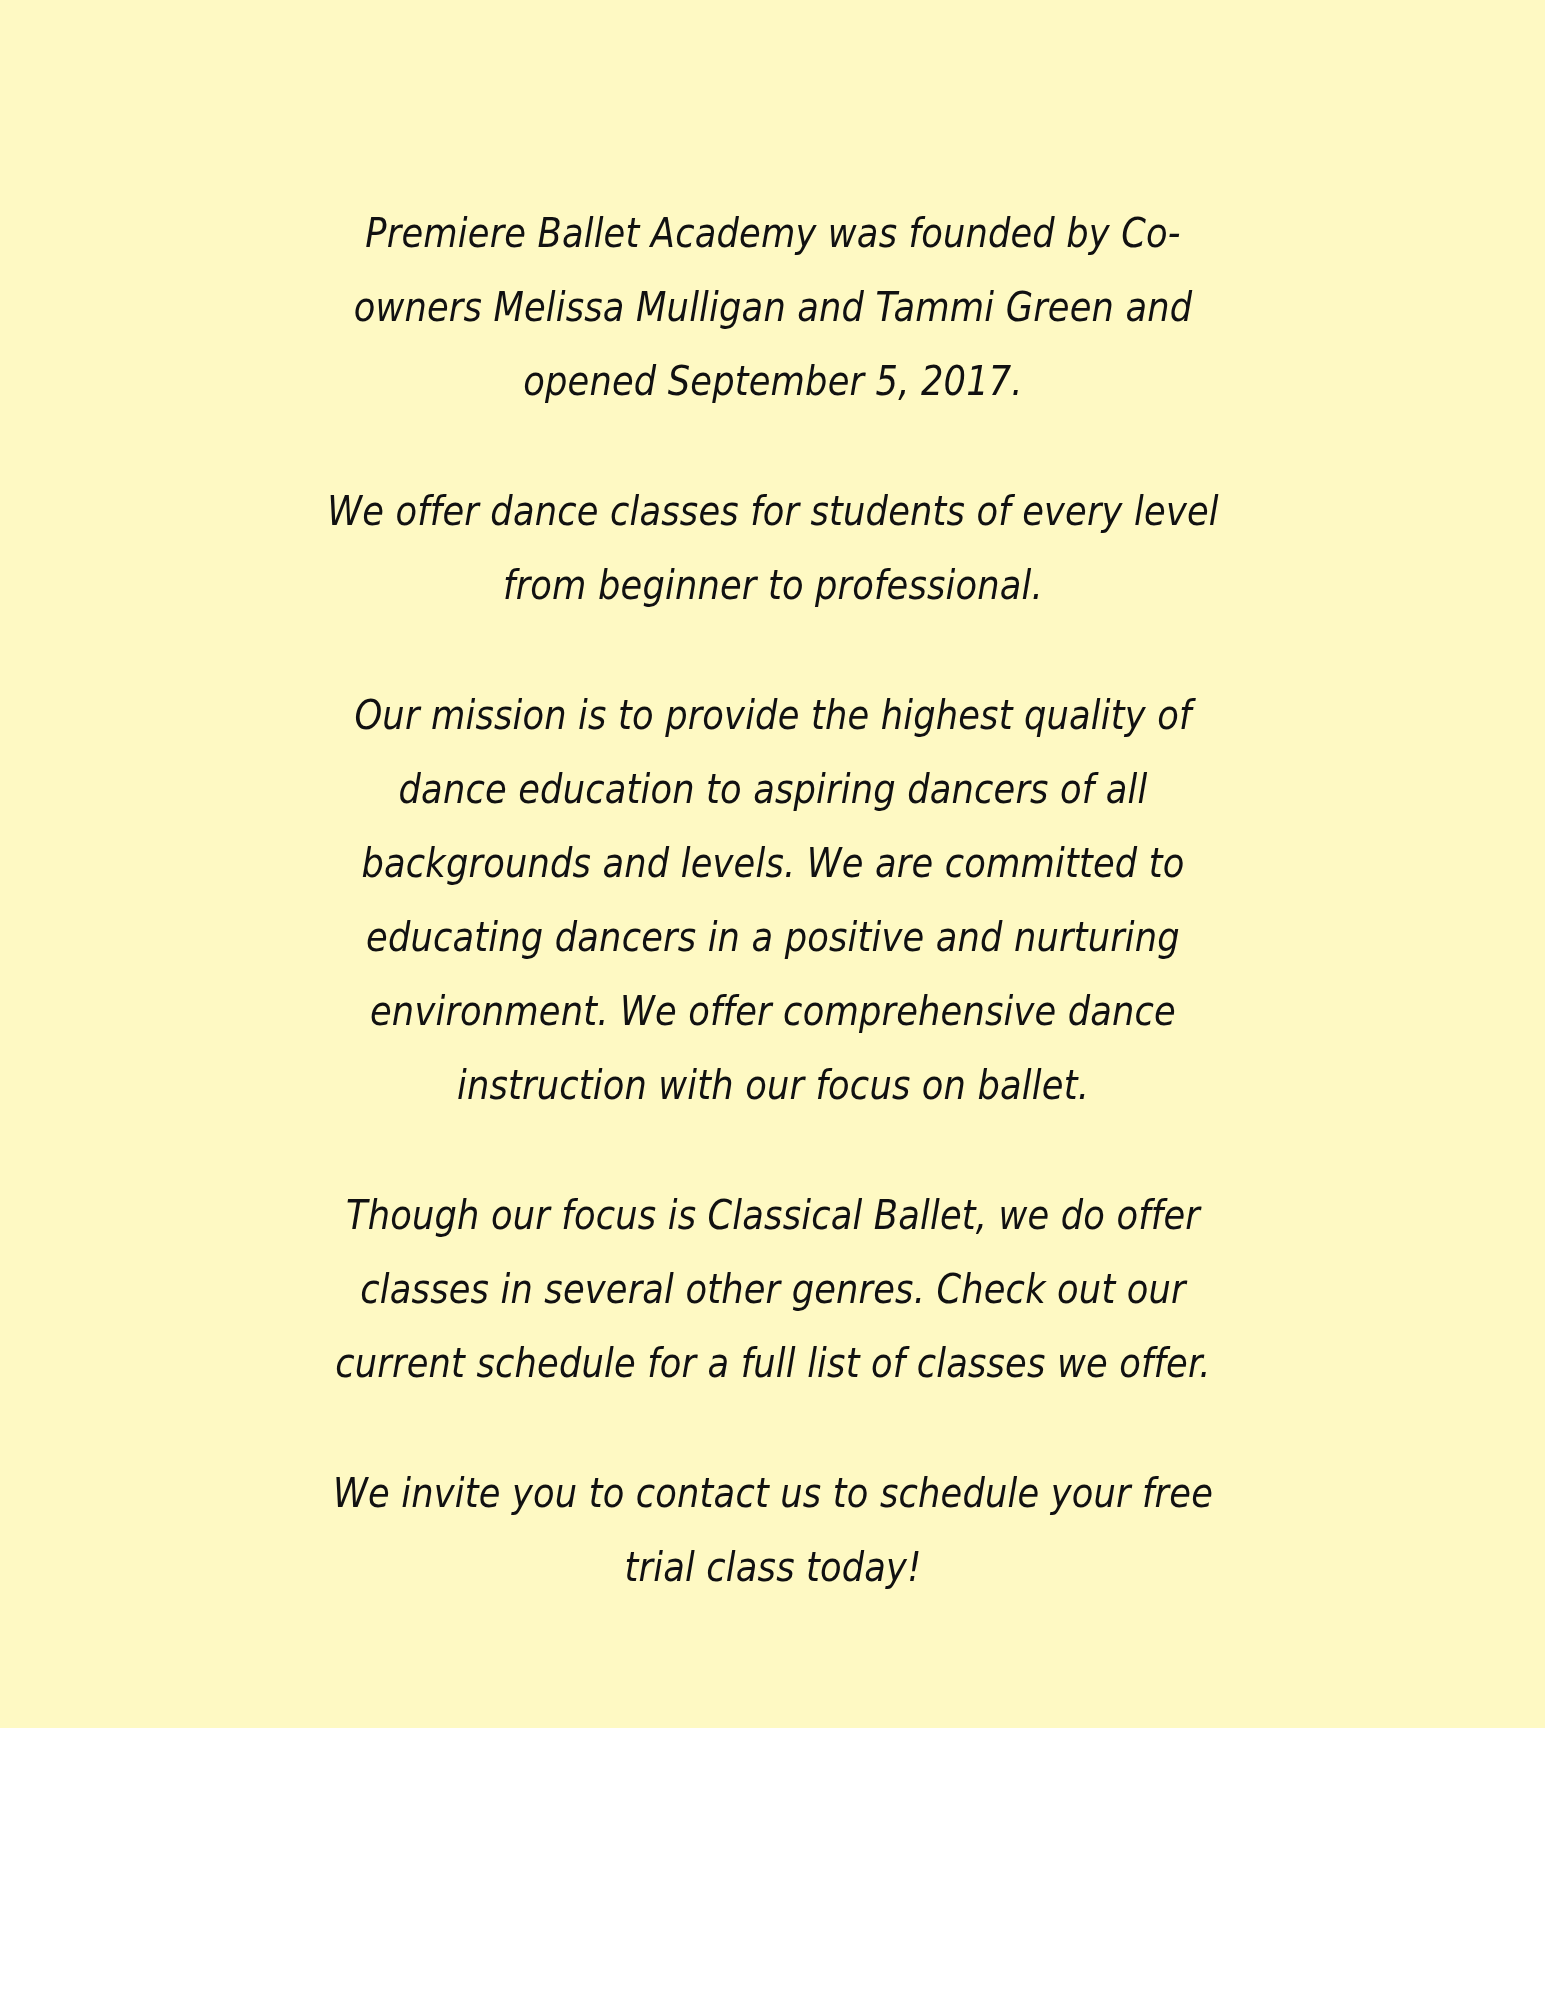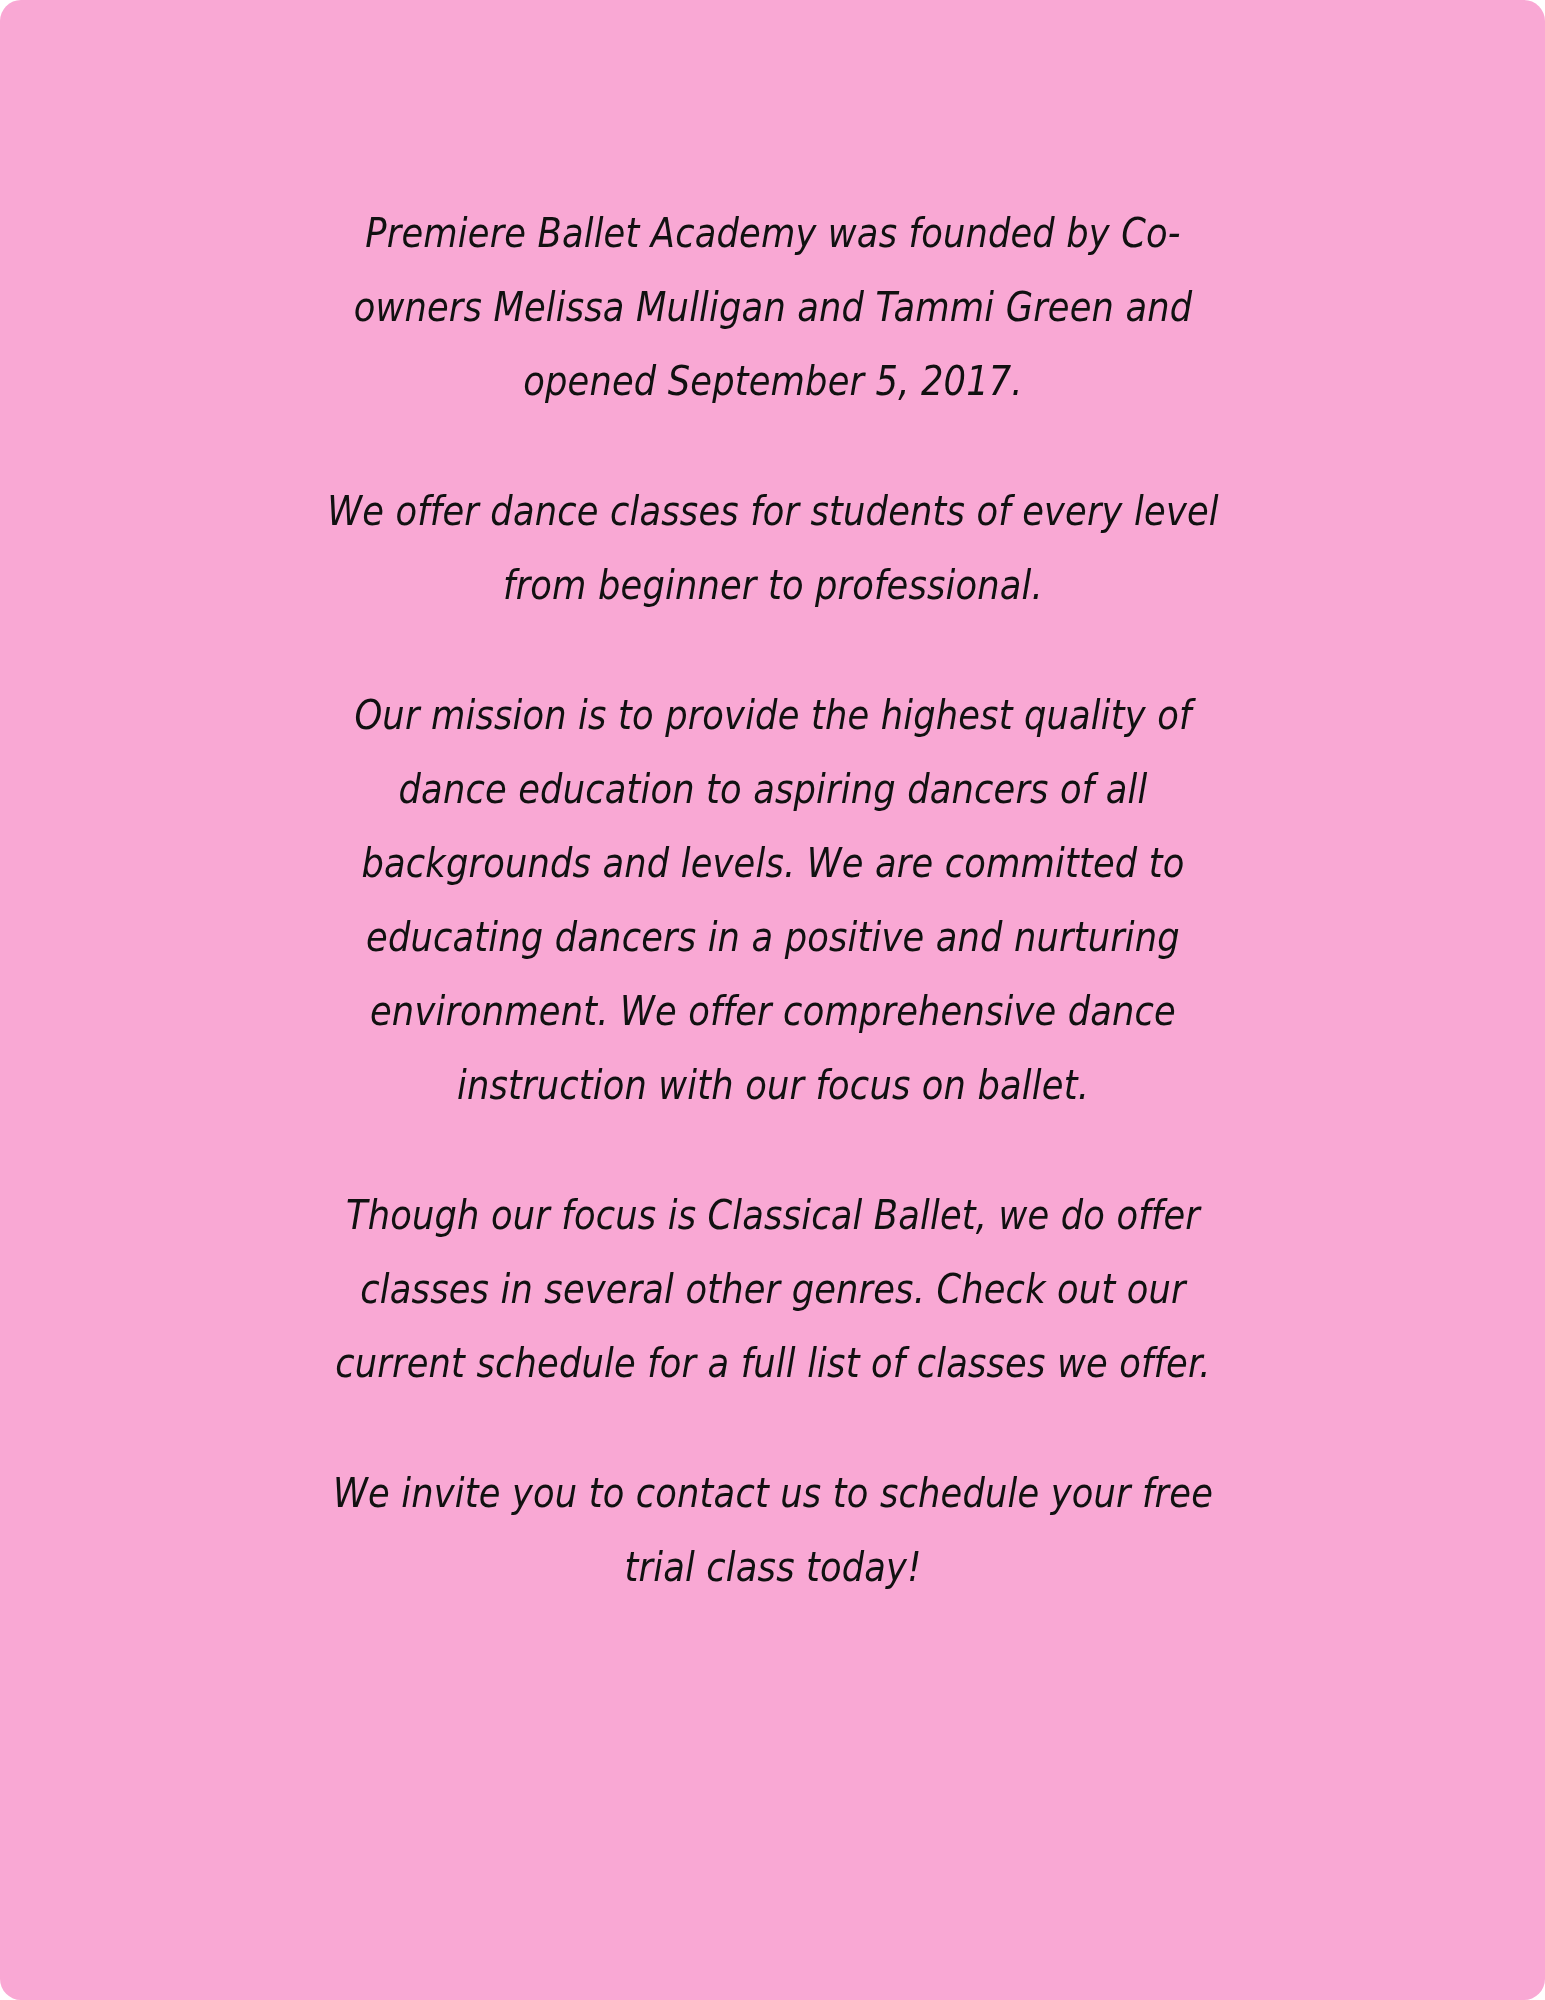--- a/index.html
+++ b/index.html
@@ -8,25 +8,24 @@
     background: #ffffff;
   }
   body {
     width: 1545px;
     height: 2000px;
     overflow: hidden;
     font-family: "DejaVu Sans", sans-serif;
   }
   #page {
     width: 1545px;
-    height: 2000px;
-    background: #f9a8d4;
+    height: 1728px;
+    background: #fef9c3;
     position: relative;
     box-sizing: border-box;
-    border-radius: 21px;
   }
   #doc-body {
     position: absolute;
     left: 50%;
     transform: translateX(-50%);
     top: 196px;
     width: 1090px;
     text-align: center;
   }
   .para {

